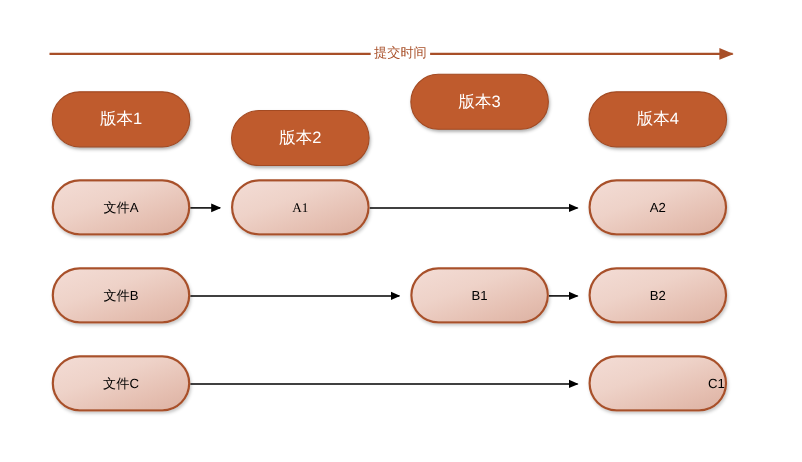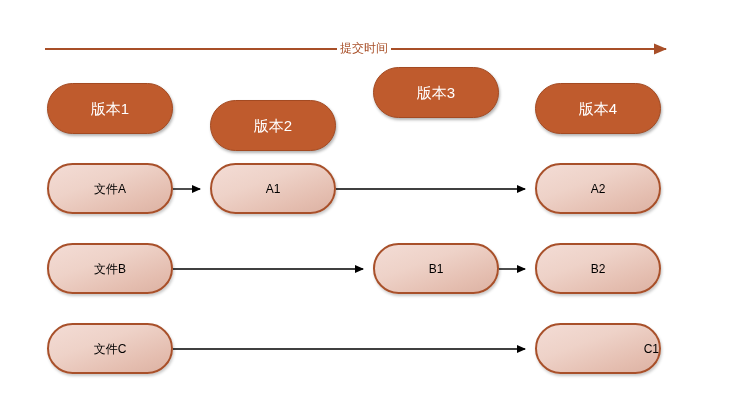--- a/index.html
+++ b/index.html
@@ -101,21 +101,21 @@
       </div>
       <div class="node node-version" style="left: 373px; top: 67px; width: 126px; height: 51px;">
         <span>版本3</span>
       </div>
       <div class="node node-version" style="left: 535px; top: 83px; width: 126px; height: 51px;">
         <span>版本4</span>
       </div>
       <div class="node node-file" style="left: 47px; top: 163px; width: 126px; height: 51px;">
         <span>文件A</span>
       </div>
-      <div class="node node-file" style="left: 210px; top: 163px; width: 126px; height: 51px;">
+      <div class="node node-file" style="left: 210px; top: 163px; width: 126px; height: 51px; font-family: Liberation Serif, serif;">
         <span>A1</span>
       </div>
       <div class="node node-file" style="left: 535px; top: 163px; width: 126px; height: 51px;">
         <span>A2</span>
       </div>
       <div class="node node-file" style="left: 47px; top: 243px; width: 126px; height: 51px;">
         <span>文件B</span>
       </div>
       <div class="node node-file" style="left: 373px; top: 243px; width: 126px; height: 51px; text-align: center;">
         <span>B1</span>

